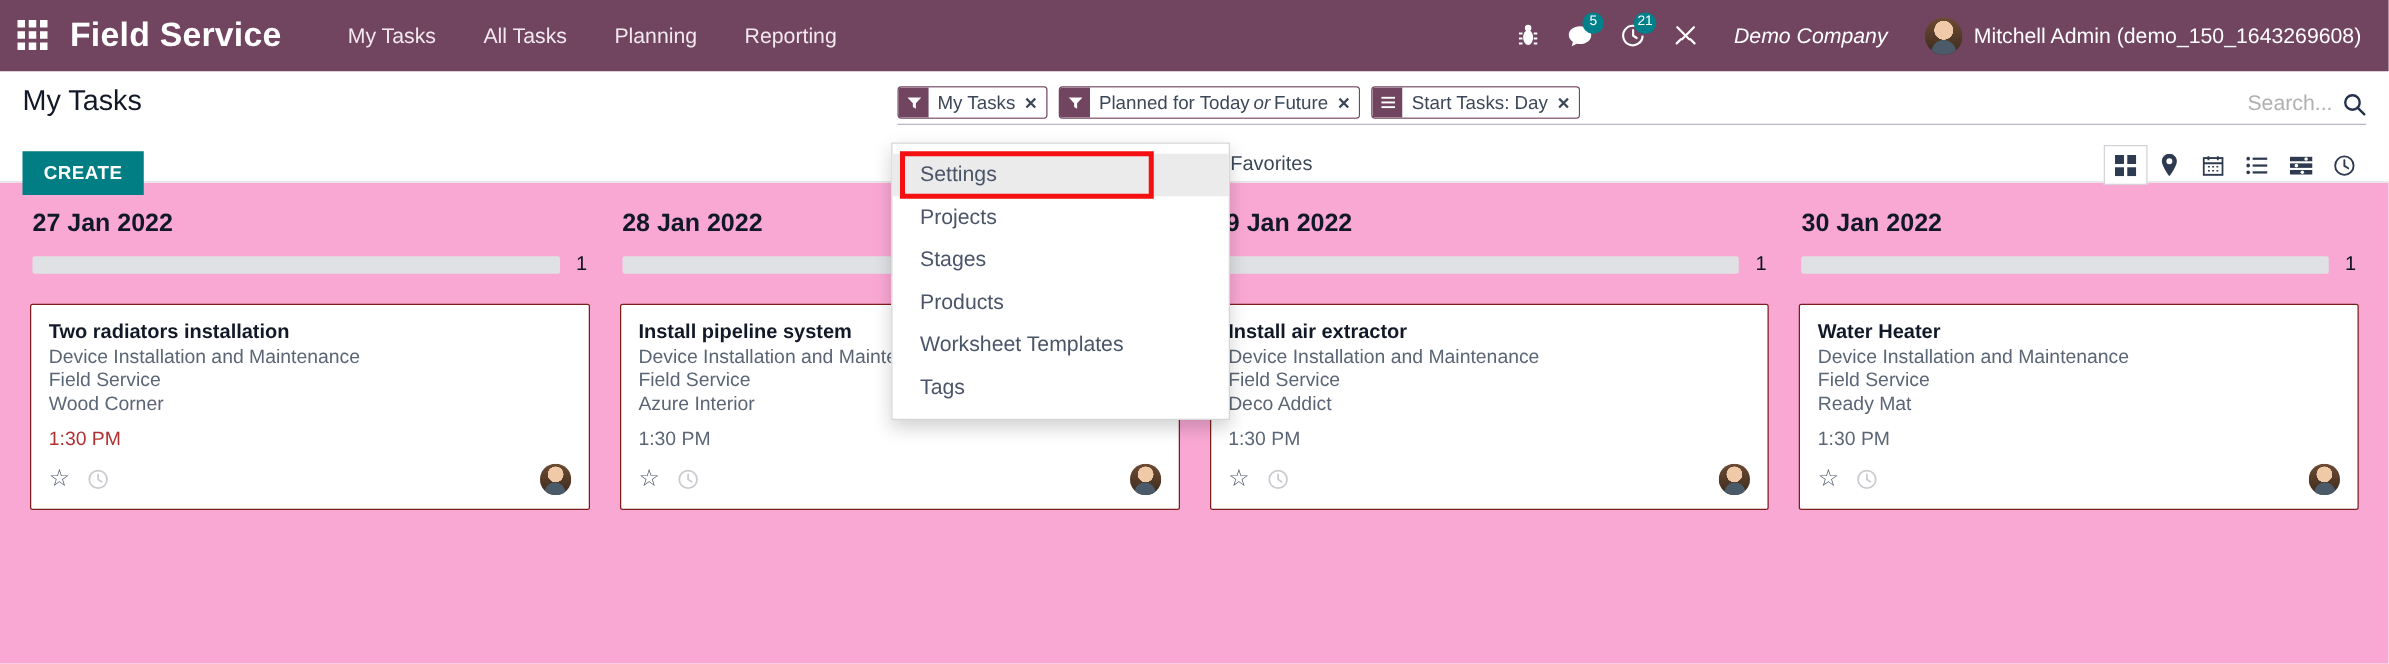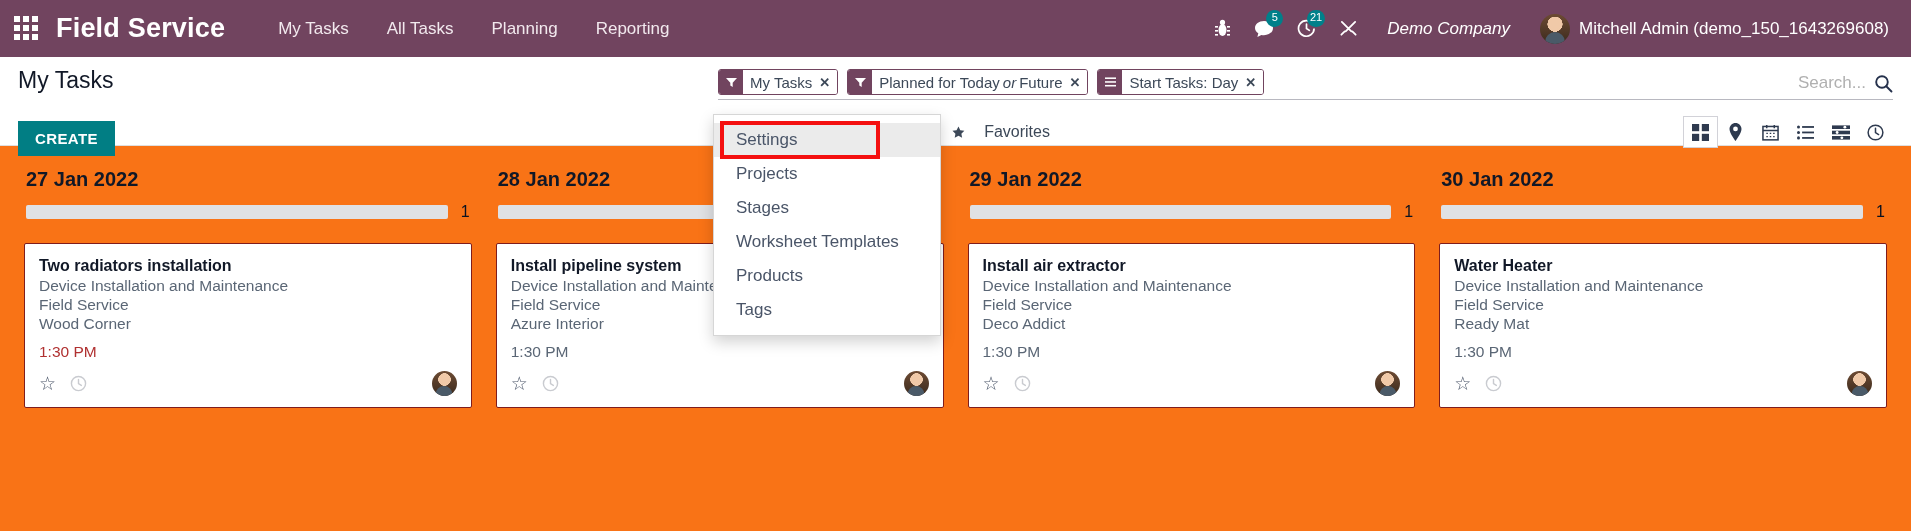--- a/index.html
+++ b/index.html
@@ -222,41 +222,41 @@
     display: flex; align-items: center; justify-content: center;
     color: #2e3a4f; cursor: pointer; border: 1px solid transparent;
   }
   .vs-btn.active { background: #ffffff; border: 1px solid #d2d2d8; }
 
   
   .dropdown-menu {
     position: absolute;
     left: 713px;
     top: 57px;
-    width: 228px;
+    width: 271px;
     background: #ffffff;
     border: 1px solid #d6d6d6;
     box-shadow: 0 6px 14px rgba(0,0,0,.18);
     padding: 8px 0;
     z-index: 55;
   }
   .dd-item {
     padding: 7px 22px;
     font-size: 17px;
     color: #4a5568;
     cursor: pointer;
     white-space: nowrap;
     position: relative;
   }
   .dd-item.highlight { background: #ebebeb; }
   #settings-red { left: 6px; top: -2px; right: 60px; bottom: -2px; }
 
   
   .kanban {
-    background: #f97316;
+    background: #f9a8d4;
     height: 385px;
     display: flex;
     padding: 0 12px;
     gap: 0px;
     position: relative;
   }
   .k-col { flex: 1; padding: 0 12px; min-width: 0; }
   .k-col-title {
     font-size: 20px;
     font-weight: bold;
@@ -504,22 +504,22 @@
             <path d="M9 4.4V9.2l3.3 2" stroke-linecap="round"></path>
         </svg>
       </div>
     </div>
   </div>
 
   <div class="dropdown-menu">
     <div class="dd-item highlight">Settings<div class="red-box" id="settings-red"></div></div>
     <div class="dd-item">Projects</div>
     <div class="dd-item">Stages</div>
+    <div class="dd-item">Products</div>
     <div class="dd-item">Worksheet Templates</div>
-    <div class="dd-item">Products</div>
     <div class="dd-item">Tags</div>
   </div>
 </div>
 
 <div class="kanban">
 
   <div class="k-col">
     <div class="k-col-title">27 Jan 2022</div>
     <div class="k-col-head2">
       <div class="k-progress"></div>

